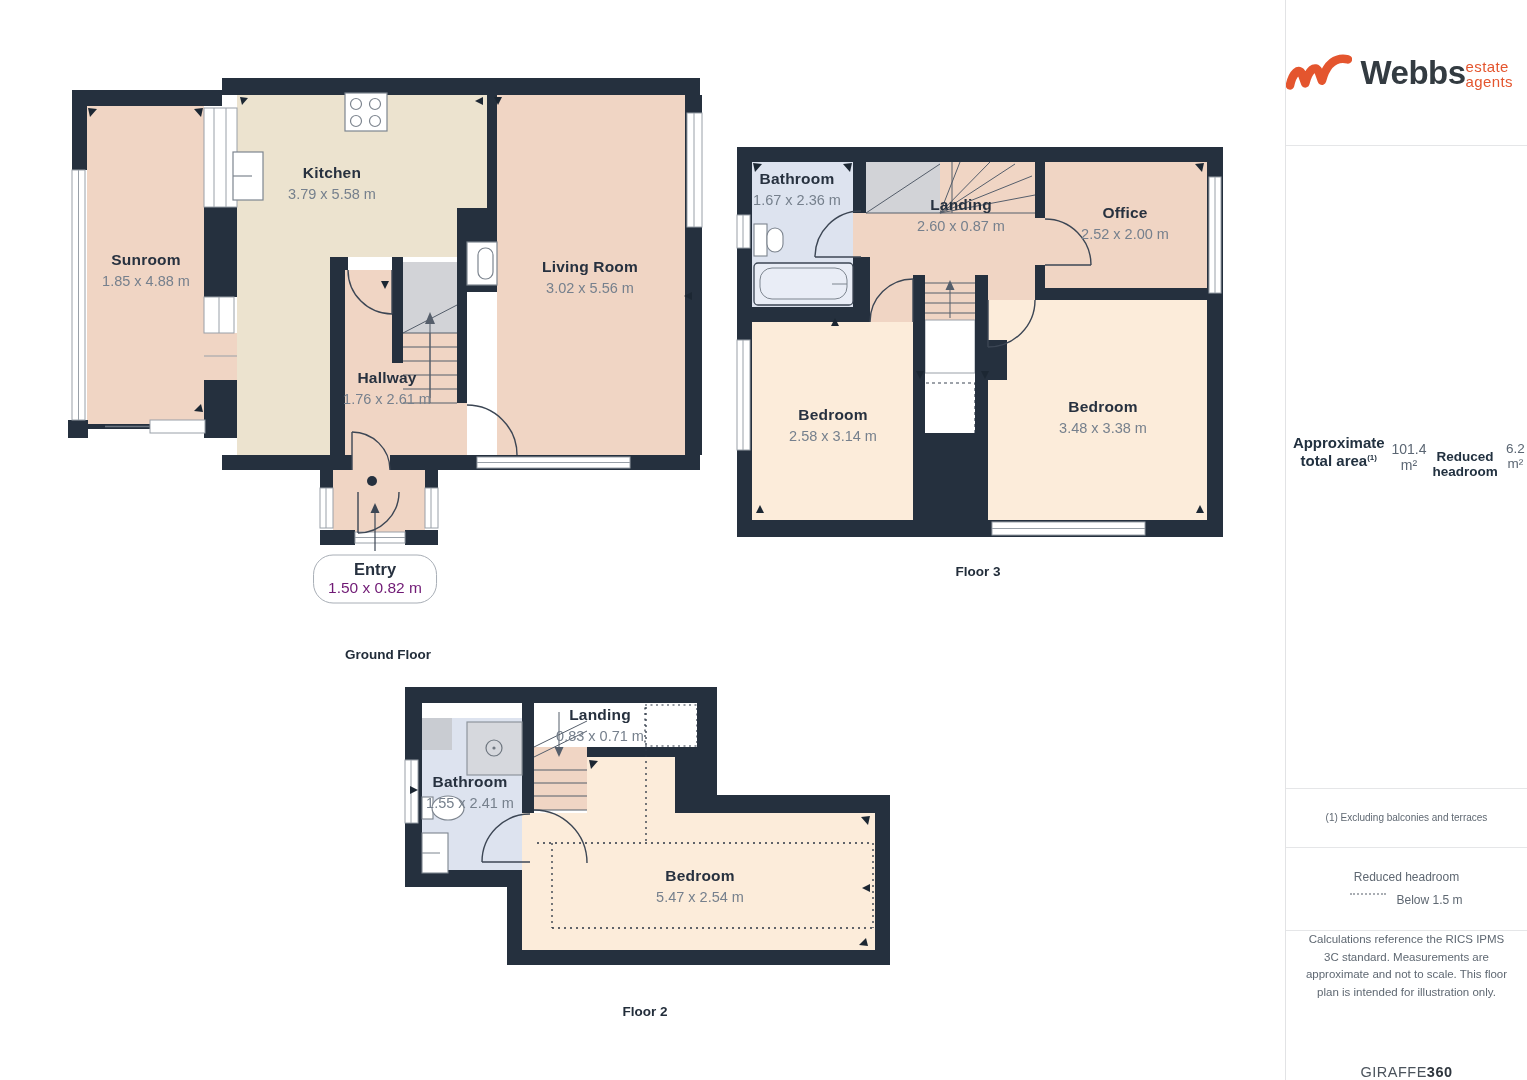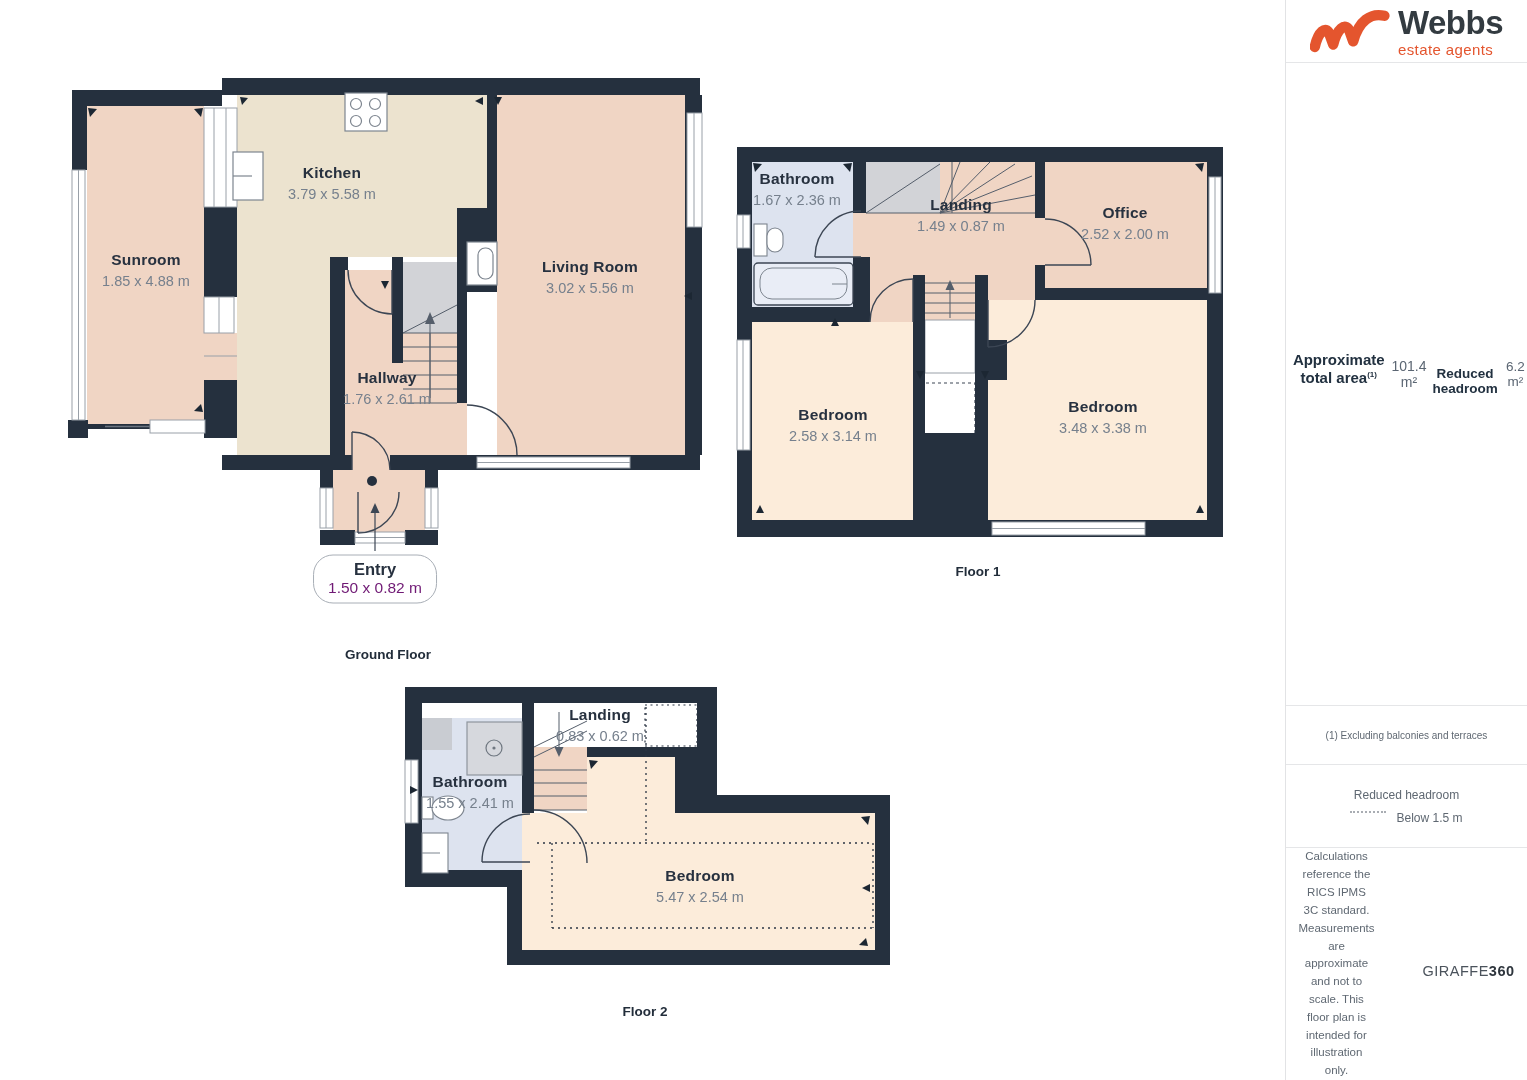--- a/index.html
+++ b/index.html
@@ -18,37 +18,37 @@
   .entry-label{position:absolute;left:375px;top:579px;transform:translate(-50%,-50%);
                background:#fff;border:1px solid #a8aeb6;border-radius:20px;
                padding:4px 14px 6px;text-align:center;white-space:nowrap;}
   .entry-name{font-size:16.5px;font-weight:bold;color:#27313f;}
   .entry-dims{font-size:15.5px;color:#701a75;}
   
   #sidebar{position:absolute;left:1285px;top:0;width:242px;height:1080px;background:#fff;
            border-left:1px solid #e2e3e5;box-sizing:border-box;display:flex;flex-direction:column;}
   .sb-section{box-sizing:border-box;}
   #sb-logo{height:160px;display:flex;align-items:center;justify-content:center;gap:8px;}
-  .logo-text-block{display:flex;flex-direction:column;line-height:1;}
+  .logo-text-block{display:flex;flex-direction:row;line-height:1;}
   .logo-name{font-size:33px;font-weight:bold;color:#333b41;letter-spacing:-.5px;}
   .logo-tagline{font-size:15px;color:#e4552e;margin-top:3px;letter-spacing:.4px;}
   #sb-area{flex:0 0 613px;border-top:1px solid #e5e6e8;display:flex;flex-direction:row;
            align-items:center;justify-content:center;text-align:center;}
   .sb-title{font-size:15px;font-weight:bold;color:#223140;}
   .sb-sup{font-size:8px;vertical-align:super;font-weight:bold;color:#223140;}
   .sb-value{font-size:14px;color:#5b6673;margin-top:10px;}
   .sb-title2{font-size:13.5px;font-weight:bold;color:#223140;margin-top:24px;}
   .sb-value2{font-size:13.5px;color:#5b6673;margin-top:9px;}
   #sb-footnote{flex:0 0 59px;border-top:1px solid #e5e6e8;display:flex;align-items:center;
                justify-content:center;font-size:10px;color:#5f6872;text-align:left;margin-top:30px;}
   #sb-legend{flex:0 0 83px;border-top:1px solid #e5e6e8;display:flex;flex-direction:column;
              align-items:center;justify-content:center;font-size:12px;color:#5f6872;}
   .legend-row{margin-top:9px;display:flex;}
   .dotted-line{display:inline-block;width:36px;border-top:2px dotted #a9adb3;margin-right:10px;}
-  #sb-disclaimer{flex:1 1 auto;border-top:1px solid #e5e6e8;display:flex;flex-direction:row;
+  #sb-disclaimer{flex:1 1 auto;border-top:1px solid #e5e6e8;display:flex;flex-direction:column;
                  align-items:center;justify-content:center;text-align:center;padding:0 17px;gap:48px;}
   .disclaimer-text{font-size:11.5px;color:#5f6872;line-height:1.55;}
   .brand-footer{margin-top:14px;font-size:14.5px;color:#4b535c;letter-spacing:.5px;}
   .brand-footer b{color:#2e353d;}
 </style>
 </head>
 <body>
 
 <div id="page">
 
@@ -365,43 +365,43 @@
       <div class="entry-dims">1.50 x 0.82 m</div>
     </div>
     <div class="floor-label" style="left:388px;top:654px">Ground Floor</div>
 
     <div class="room-label" style="left:797px;top:189px">
       <div class="room-name">Bathroom</div>
       <div class="room-dims">1.67 x 2.36 m</div>
     </div>
     <div class="room-label" style="left:961px;top:215px">
       <div class="room-name">Landing</div>
-      <div class="room-dims">1.49 x 0.87 m</div>
+      <div class="room-dims">2.60 x 0.87 m</div>
     </div>
     <div class="room-label" style="left:1125px;top:223px">
       <div class="room-name">Office</div>
       <div class="room-dims">2.52 x 2.00 m</div>
     </div>
     <div class="room-label" style="left:833px;top:425px">
       <div class="room-name">Bedroom</div>
       <div class="room-dims">2.58 x 3.14 m</div>
     </div>
     <div class="room-label" style="left:1103px;top:417px">
       <div class="room-name">Bedroom</div>
       <div class="room-dims">3.48 x 3.38 m</div>
     </div>
-    <div class="floor-label" style="left:978px;top:571px">Floor 1</div>
+    <div class="floor-label" style="left:978px;top:571px">Floor 3</div>
 
     <div class="room-label" style="left:470px;top:792px">
       <div class="room-name">Bathroom</div>
       <div class="room-dims">1.55 x 2.41 m</div>
     </div>
     <div class="room-label" style="left:600px;top:725px">
       <div class="room-name">Landing</div>
-      <div class="room-dims">0.83 x 0.62 m</div>
+      <div class="room-dims">0.83 x 0.71 m</div>
     </div>
     <div class="room-label" style="left:700px;top:886px">
       <div class="room-name">Bedroom</div>
       <div class="room-dims">5.47 x 2.54 m</div>
     </div>
     <div class="floor-label" style="left:645px;top:1011px">Floor 2</div>
   </div>
 
   <div id="sidebar">
     <div id="sb-logo" class="sb-section">

